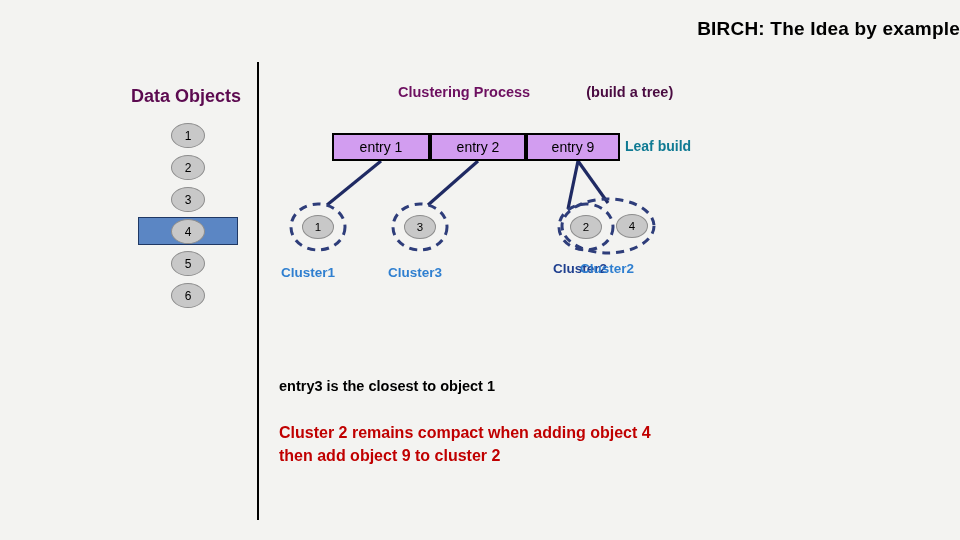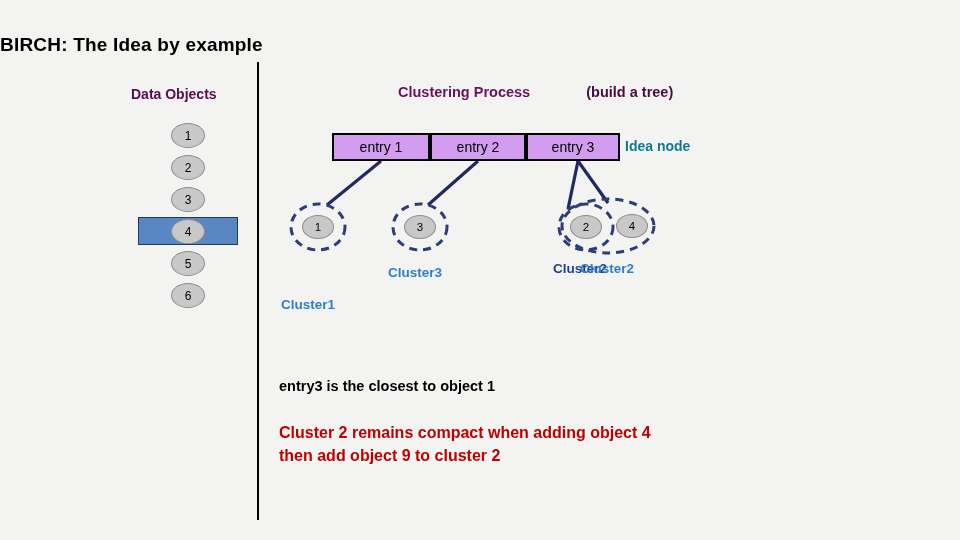--- a/index.html
+++ b/index.html
@@ -19,44 +19,43 @@
     height: 540px;
     background: #f3f3f1;
   }
 
   
   .slide-title {
     position: absolute;
     left: 0;
     top: 18px;
     width: 960px;
-    text-align: left;
+    text-align: right;
     font-size: 19px;
     font-weight: bold;
     color: #000000;
     letter-spacing: 0.2px;
-    margin-top: 16px;
   }
 
   
   .divider {
     position: absolute;
     left: 257px;
     top: 62px;
     width: 2px;
     height: 458px;
     background: #000000;
   }
 
   
   .data-objects-heading {
     position: absolute;
     left: 131px;
     top: 86px;
-    font-size: 14px;
+    font-size: 18px;
     font-weight: bold;
     color: #5c0a50;
     white-space: nowrap;
   }
 
   
   .obj-ellipse {
     position: absolute;
     width: 34px;
     height: 25px;
@@ -235,39 +234,39 @@
     <ellipse cx="608" cy="226" rx="46" ry="27" fill="none" stroke="#2e3d7a" stroke-width="3" stroke-dasharray="8 6"></ellipse>
   </svg>
 
   <div class="entry-box" id="entry-box-0">
     <span>entry 1</span>
   </div>
   <div class="entry-box" id="entry-box-1">
     <span>entry 2</span>
   </div>
   <div class="entry-box" id="entry-box-2">
-    <span>entry 3</span>
-  </div>
-
-  <div class="leaf-node-label">Idea node</div>
+    <span>entry 9</span>
+  </div>
+
+  <div class="leaf-node-label">Leaf build</div>
 
   <div class="cluster-obj" style="left:302px; top:215px;">
     <span>1</span>
   </div>
   <div class="cluster-obj" style="left:404px; top:215px;">
     <span>3</span>
   </div>
   <div class="cluster-obj" style="left:570px; top:215px;">
     <span>2</span>
   </div>
   <div class="cluster-obj" style="left:616px; top:214px;">
     <span>4</span>
   </div>
 
-  <div class="cluster-label" style="left:281px; top:265px; color:#2f7fd0;margin-top:32px;">Cluster1</div>
+  <div class="cluster-label" style="left:281px; top:265px; color:#2f7fd0;">Cluster1</div>
   <div class="cluster-label" style="left:388px; top:265px; color:#2f7fd0;">Cluster3</div>
   <div class="cluster-label" style="left:553px; top:261px; color:#1f3f8f;">Cluster2</div>
   <div class="cluster-label" style="left:580px; top:261px; color:#2f7fd0;">Cluster2</div>
 
   <div class="note-black">entry3 is the closest to object 1</div>
   <div class="note-red">
     <div>Cluster 2 remains compact when adding object 4</div>
     <div>then  add object 9 to cluster 2</div>
   </div>
 

